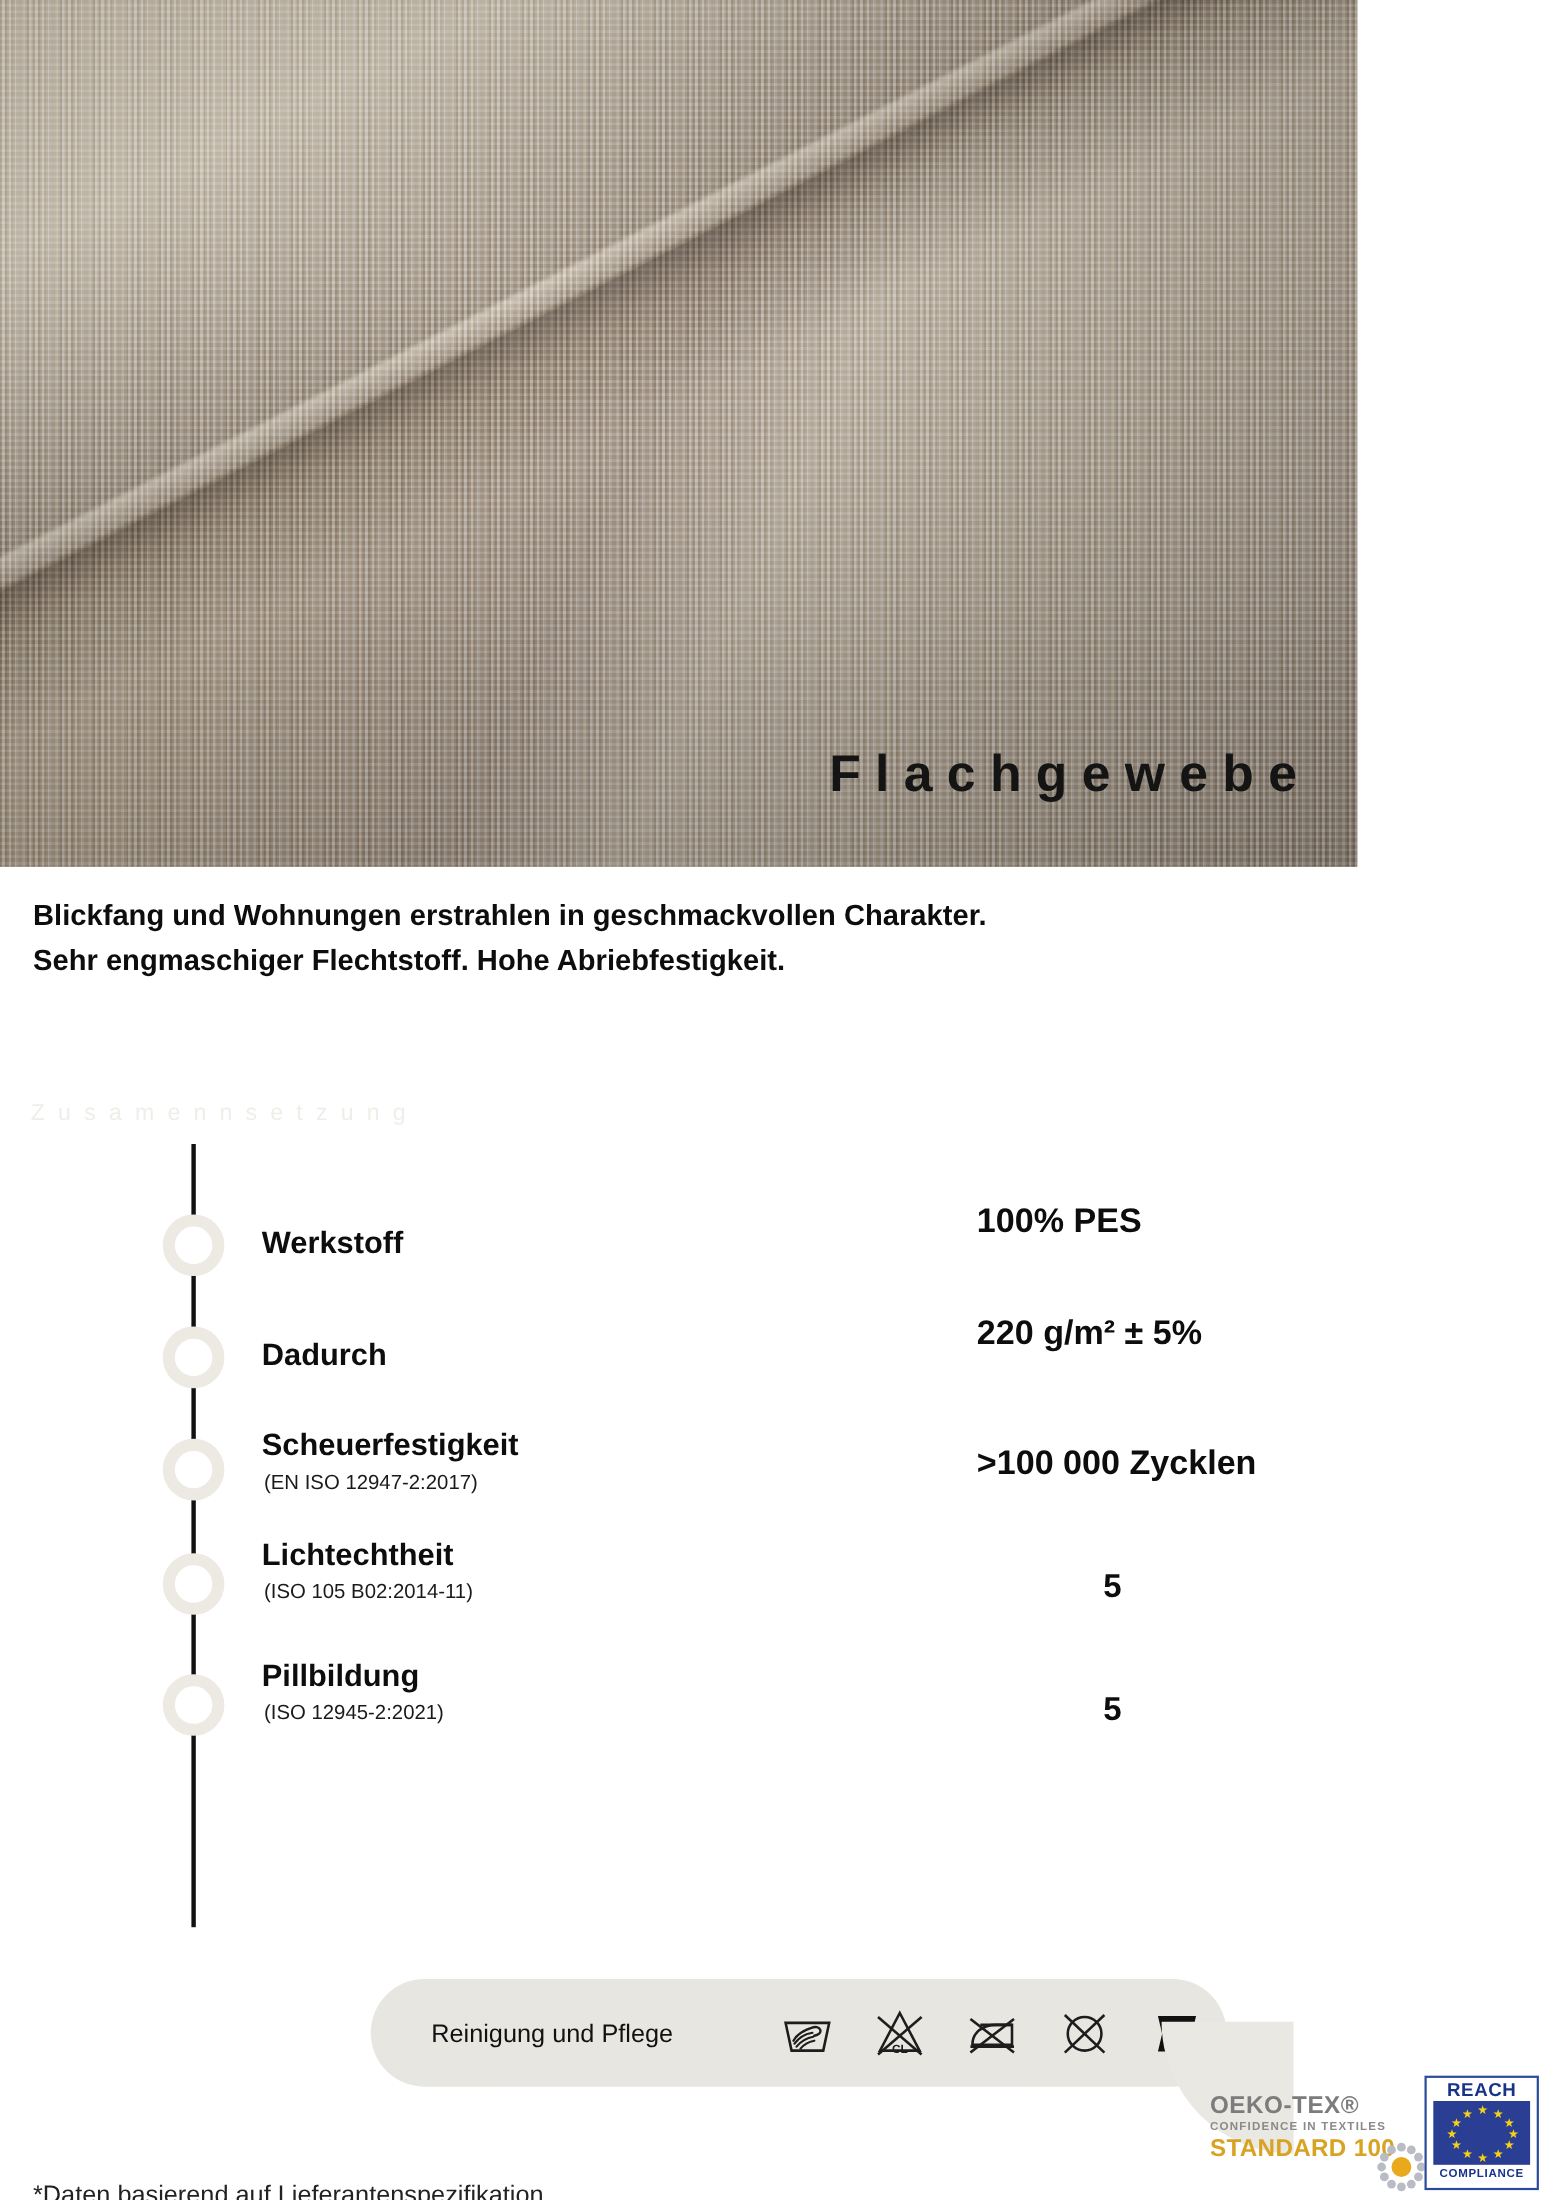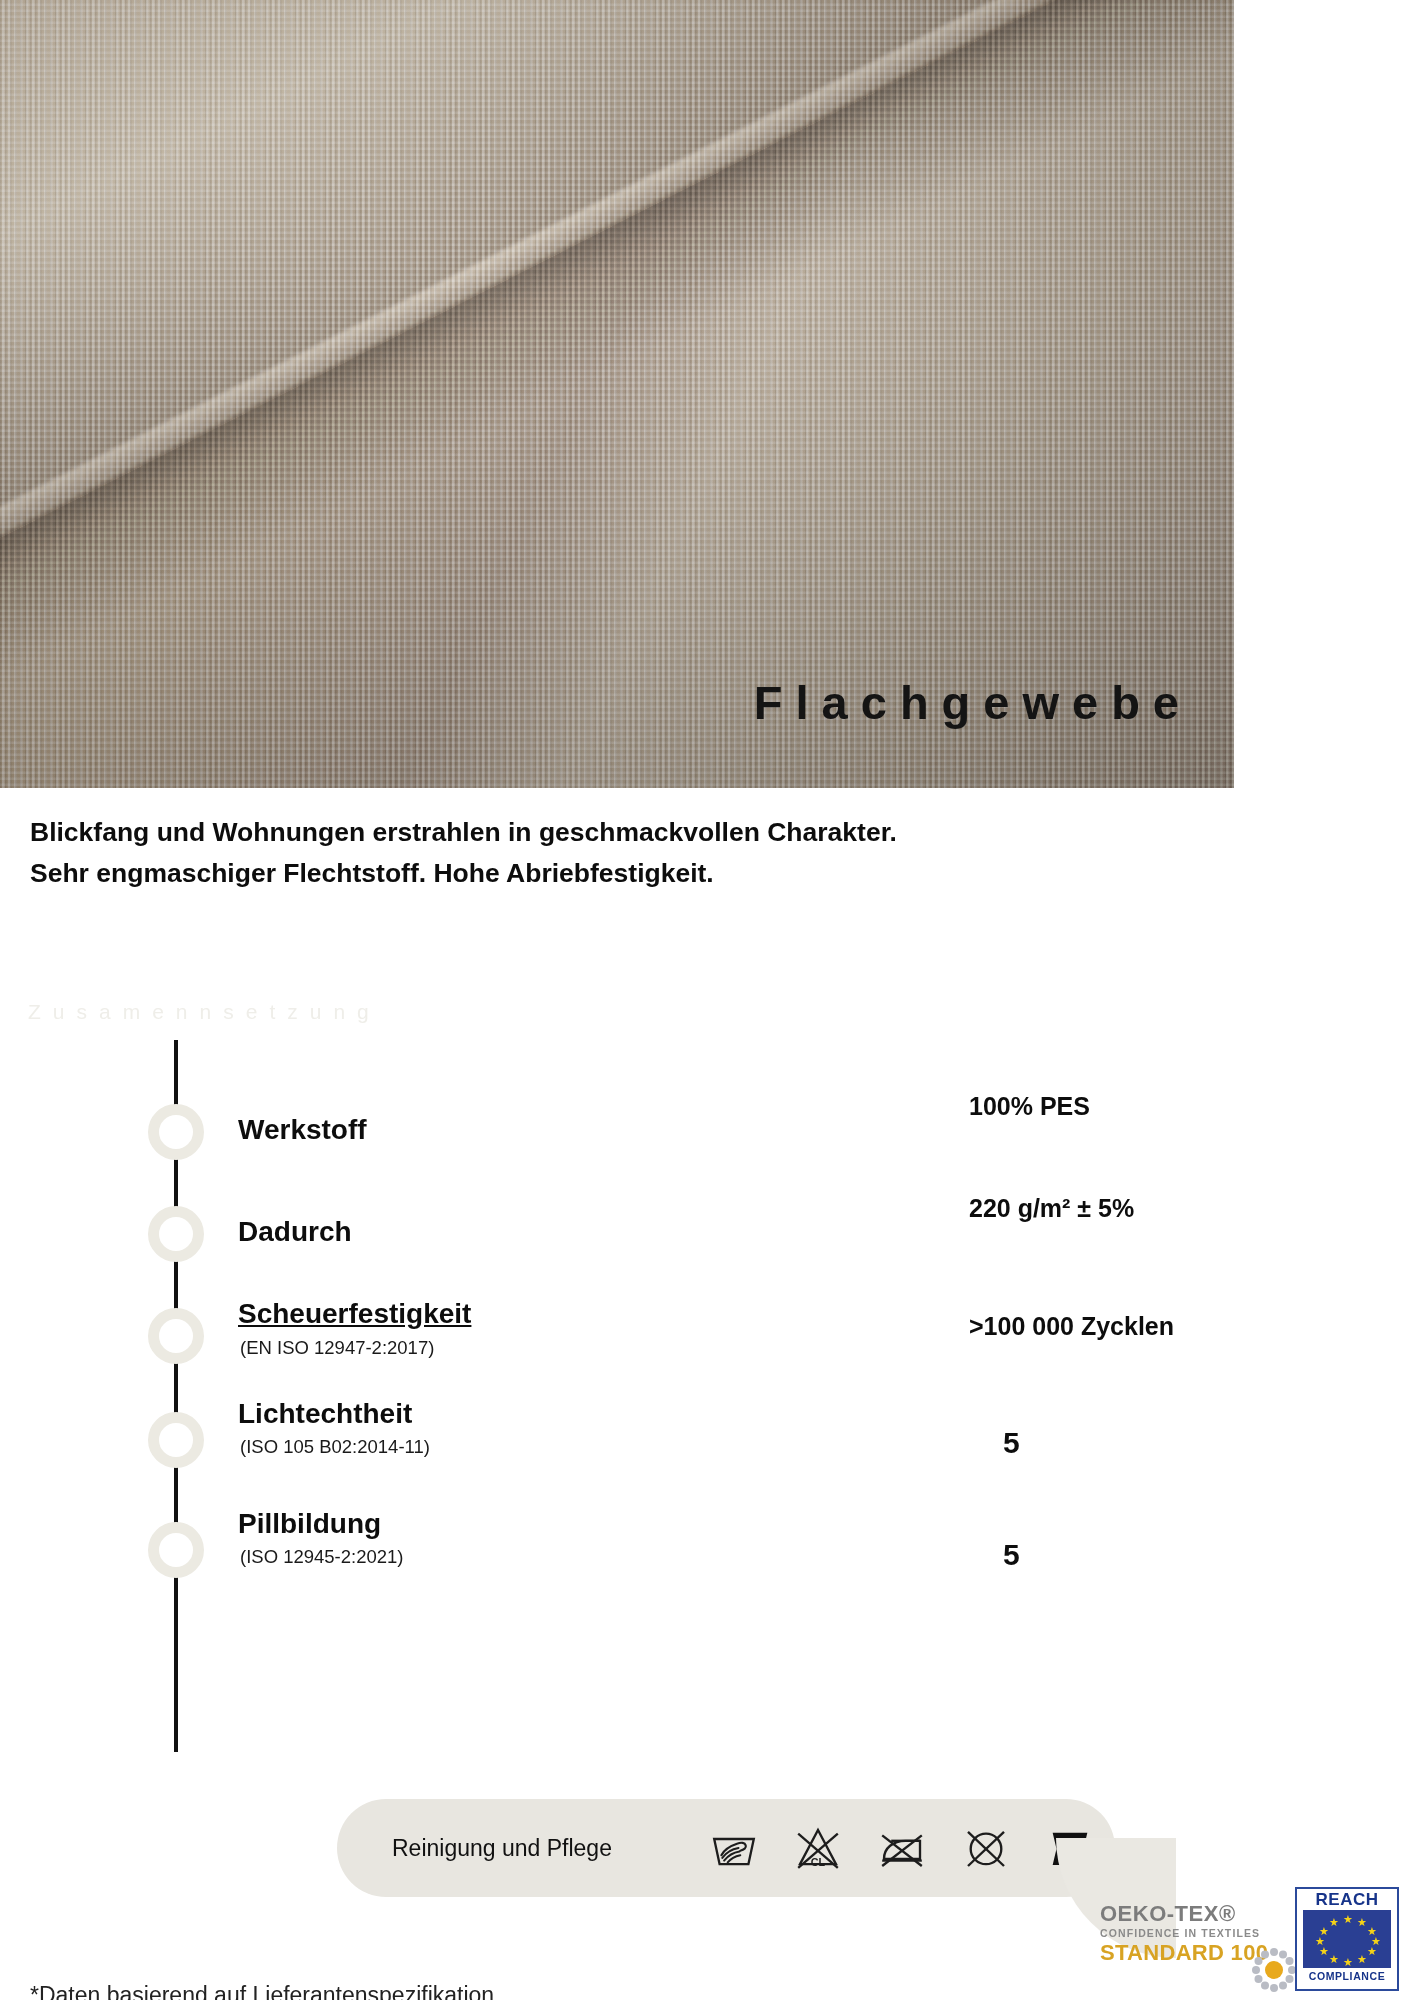--- a/index.html
+++ b/index.html
@@ -89,21 +89,21 @@
   }
   .spec-label{
     position:absolute;left:238px;font-size:28px;font-weight:700;color:#0d0d0d;
     white-space:nowrap;
   }
   .spec-sub{
     position:absolute;left:240px;font-size:18.5px;font-weight:400;color:#1a1a1a;
     white-space:nowrap;
   }
   .spec-value{
-    position:absolute;left:969px;font-size:25px;font-weight:700;color:#0d0d0d;
+    position:absolute;left:888px;font-size:31px;font-weight:700;color:#0d0d0d;
     white-space:nowrap;
   }
   .spec-value.small{font-size:30px;left:925px;}
 
   
   .care-pill{
     position:absolute;left:337px;top:1799px;width:778px;height:98px;
     background:#e8e6e0;border-radius:49px;
   }
   .care-label{
@@ -173,21 +173,21 @@
   </div>
 
   <div class="spec-row" style="top:204px;">
     <div class="dot"></div>
     <div class="spec-label" style="top:-18px;">Dadurch</div>
     <div class="spec-value" style="top:-40px;">220 g/m² ± 5%</div>
   </div>
 
   <div class="spec-row" style="top:306px;">
     <div class="dot"></div>
-    <div class="spec-label" style="top:-38px;text-decoration:underline;">Scheuerfestigkeit</div>
+    <div class="spec-label" style="top:-38px;">Scheuerfestigkeit</div>
     <div class="spec-sub" style="top:1px;">(EN ISO 12947-2:2017)</div>
     <div class="spec-value" style="top:-24px;">&gt;100 000 Zycklen</div>
   </div>
 
   <div class="spec-row" style="top:410px;">
     <div class="dot"></div>
     <div class="spec-label" style="top:-42px;">Lichtechtheit</div>
     <div class="spec-sub" style="top:-4px;">(ISO 105 B02:2014-11)</div>
     <div class="spec-value small" style="top:-14px;left:1003px;">5</div>
   </div>

